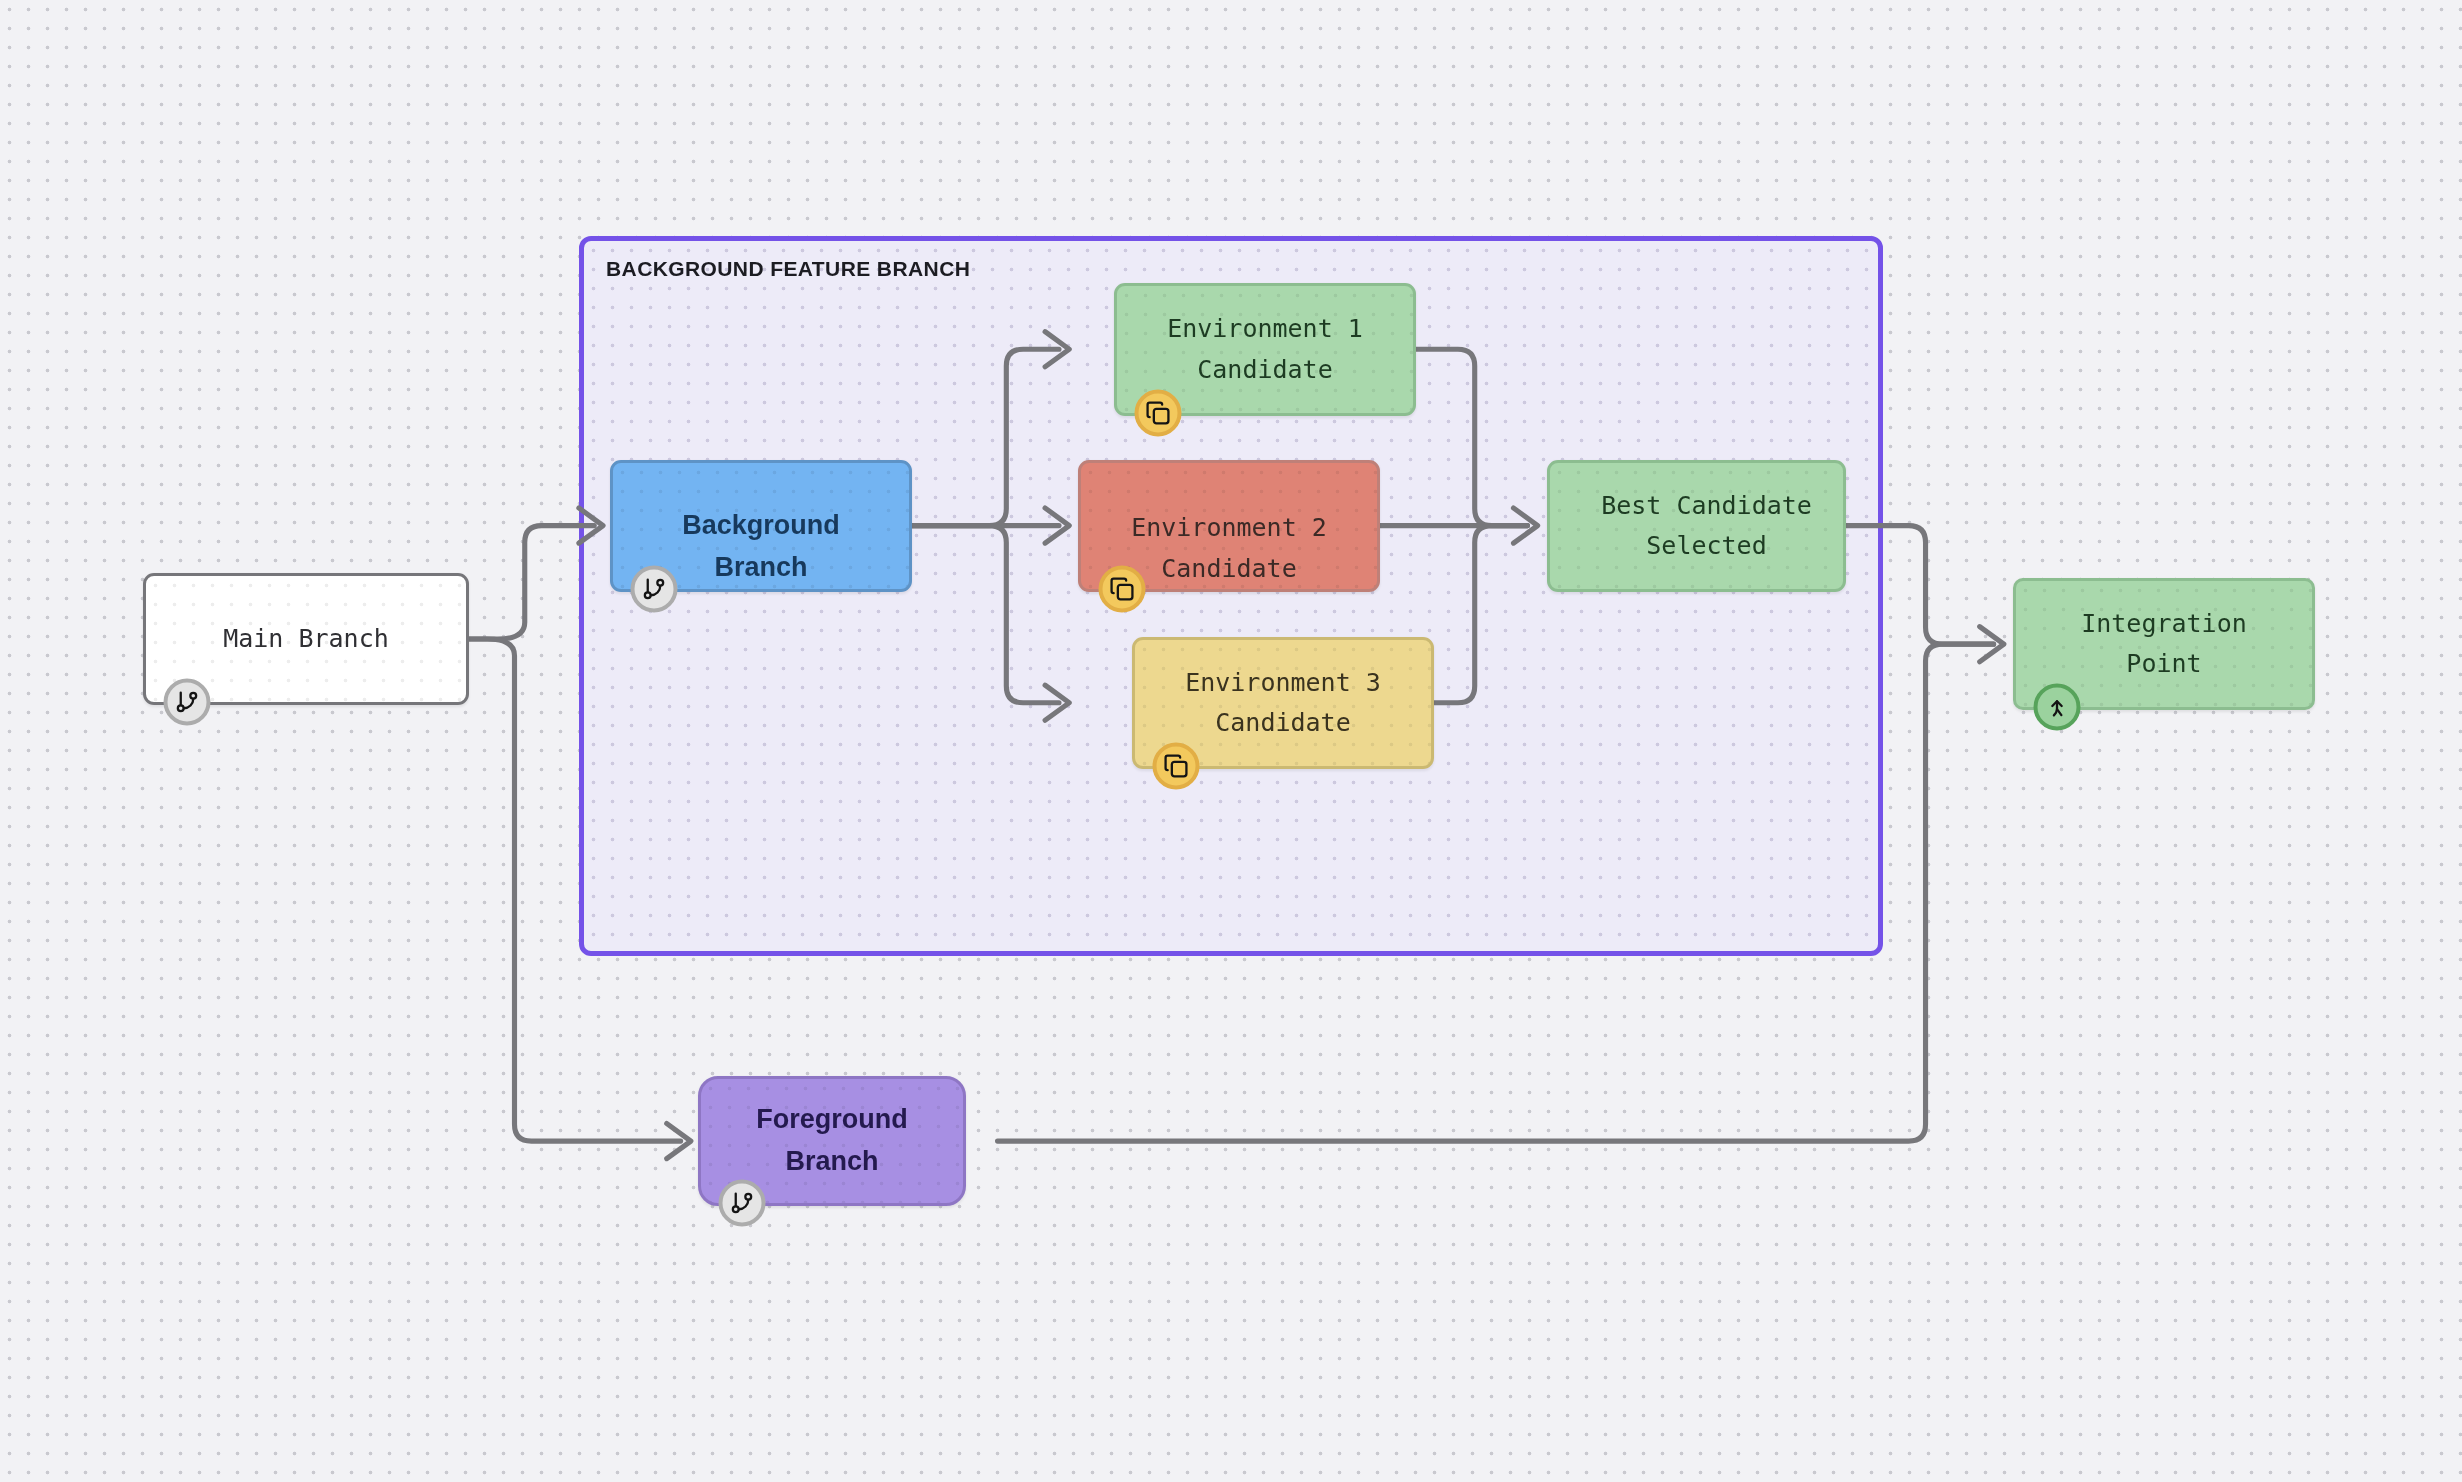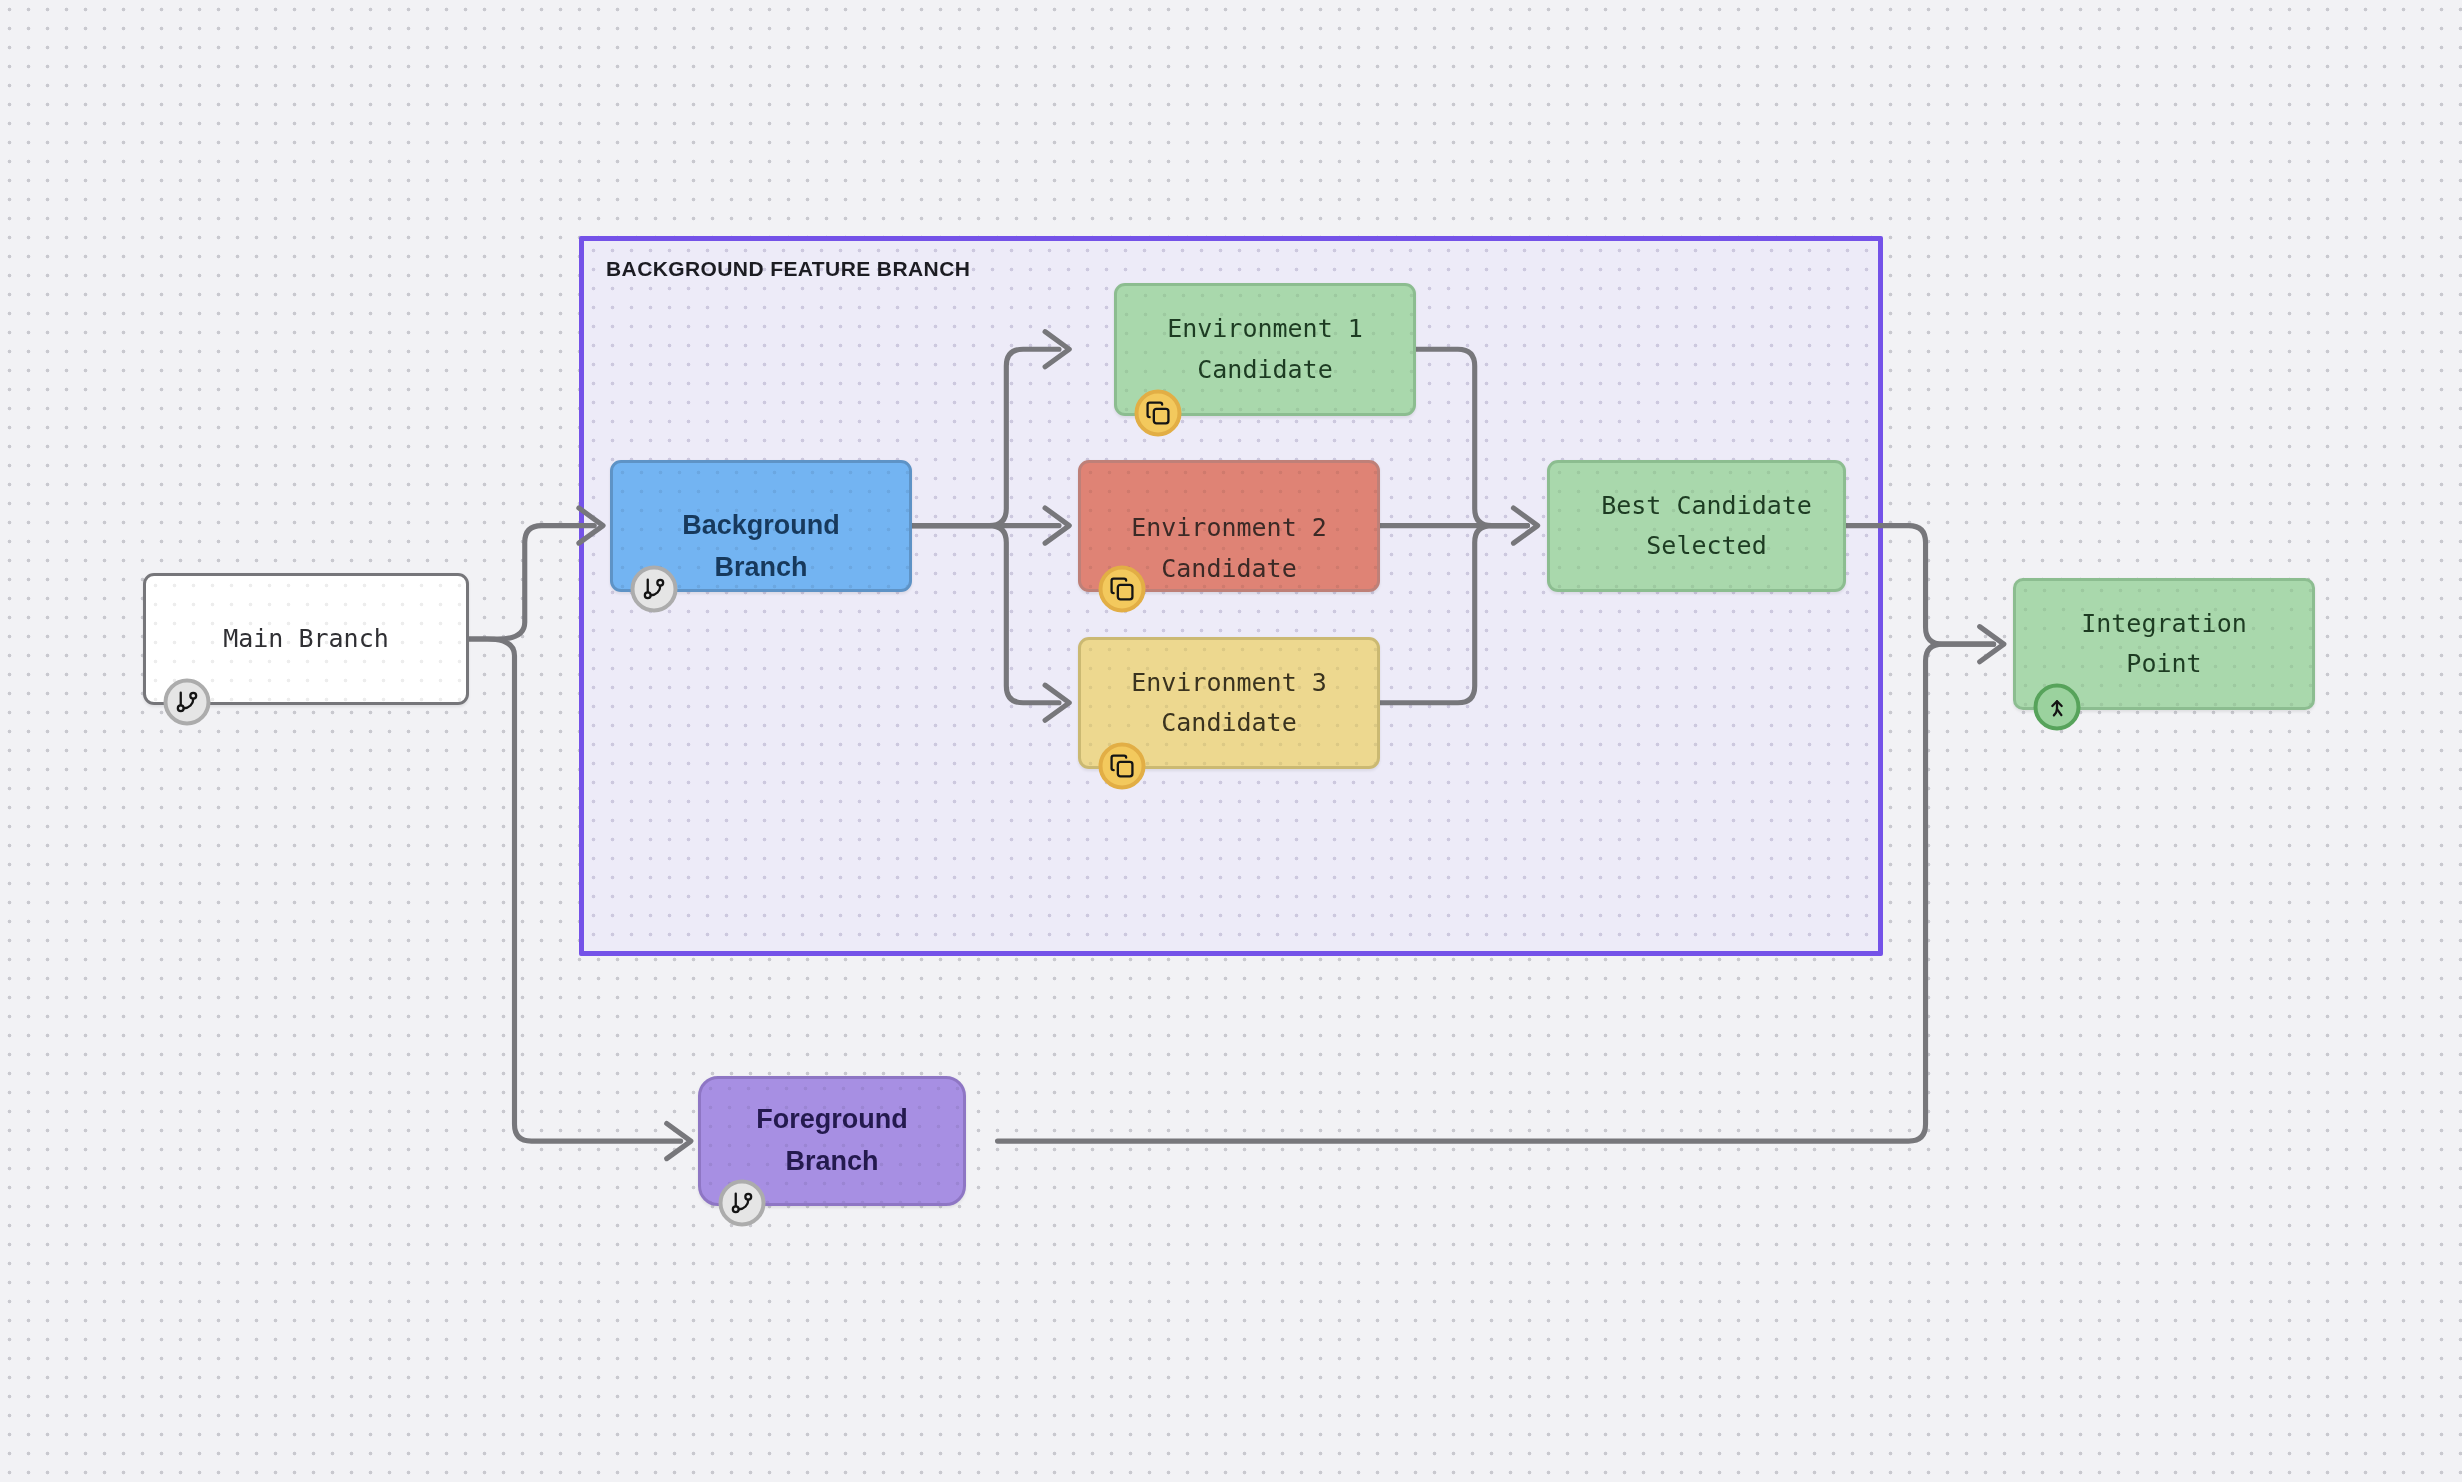--- a/index.html
+++ b/index.html
@@ -9,21 +9,21 @@
     background-color:var(--canvas-bg,#F2F2F5);
     background-image:radial-gradient(circle,var(--dot,#C9C9CF) 1.7px,transparent 2.1px);
     background-size:19px 19px;
     font-family:"DejaVu Sans Mono",monospace;
     overflow:hidden;
   }
   
   .container{
     position:absolute;z-index:1;
     border:5.1px solid var(--container-border,#7452E8);
-    border-radius:2px;
+    border-radius:12px;
     box-sizing:border-box;
     background-image:radial-gradient(circle,rgba(90,80,130,.22) 1.7px,transparent 2.1px);
     background-size:19px 19px;
   }
   .container-label{
     position:absolute;top:16px;left:22px;
     font-family:"Liberation Sans",sans-serif;
     font-weight:bold;font-size:21px;letter-spacing:0.4px;
     color:#1C1C22;white-space:nowrap;
   }
@@ -41,21 +41,21 @@
     font-size:25px;font-weight:500;line-height:1.62;
     background-image:radial-gradient(circle,rgba(0,0,0,.07) 1.7px,transparent 2.1px);
     background-size:19px 19px;
     box-shadow:0 1.5px 2.9px rgba(0,0,0,.08);
   }
   .node.sans{font-family:"Liberation Sans",sans-serif;font-weight:bold;font-size:27px;line-height:1.55;}
   .node-main{left:143px;top:573px;width:326px;height:132px;}
   .node-background-branch{left:610px;top:460px;width:302px;height:132px;align-items:flex-end;}
   .node-env1{left:1078px;top:283px;width:302px;height:133px;margin-left:36px;}
   .node-env2{left:1078px;top:460px;width:302px;height:132px;align-items:flex-end;}
-  .node-env3{left:1078px;top:637px;width:302px;height:132px;}
+  .node-env3{left:1132px;top:637px;width:302px;height:132px;}
   .node-best{left:1547px;top:460px;width:299px;height:132px;}
   .node-integration{left:2013px;top:578px;width:302px;height:132px;}
   .node-foreground-branch{left:698px;top:1076px;width:268px;height:130px;border-radius:20px;}
   
   .badge{
     position:absolute;left:41px;bottom:0;transform:translate(-50%,50%);
     width:47px;height:47px;border-radius:50%;box-sizing:border-box;
     border:4.4px solid;display:flex;align-items:center;justify-content:center;
   }
   .badge svg{width:25px;height:25px;stroke:#141414;stroke-width:2.2;fill:none;

